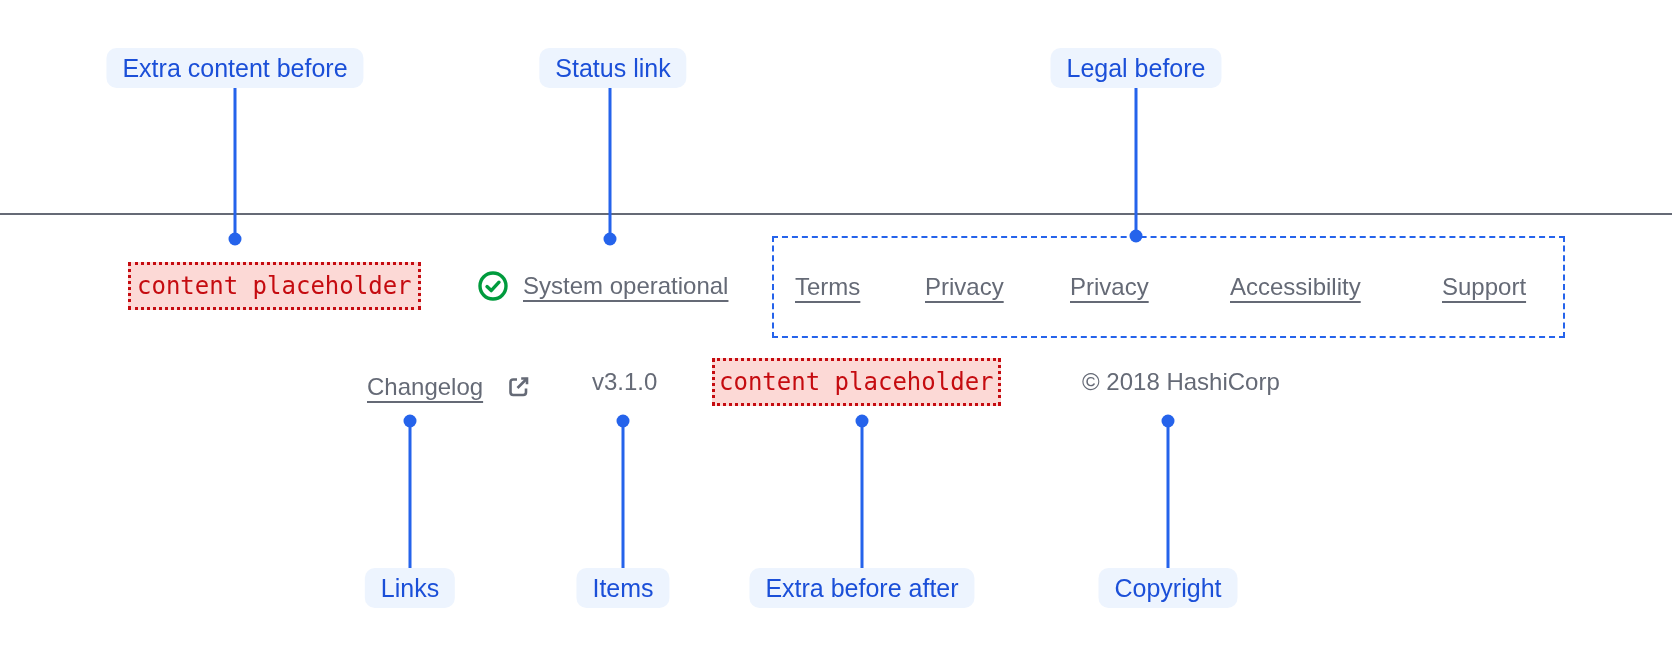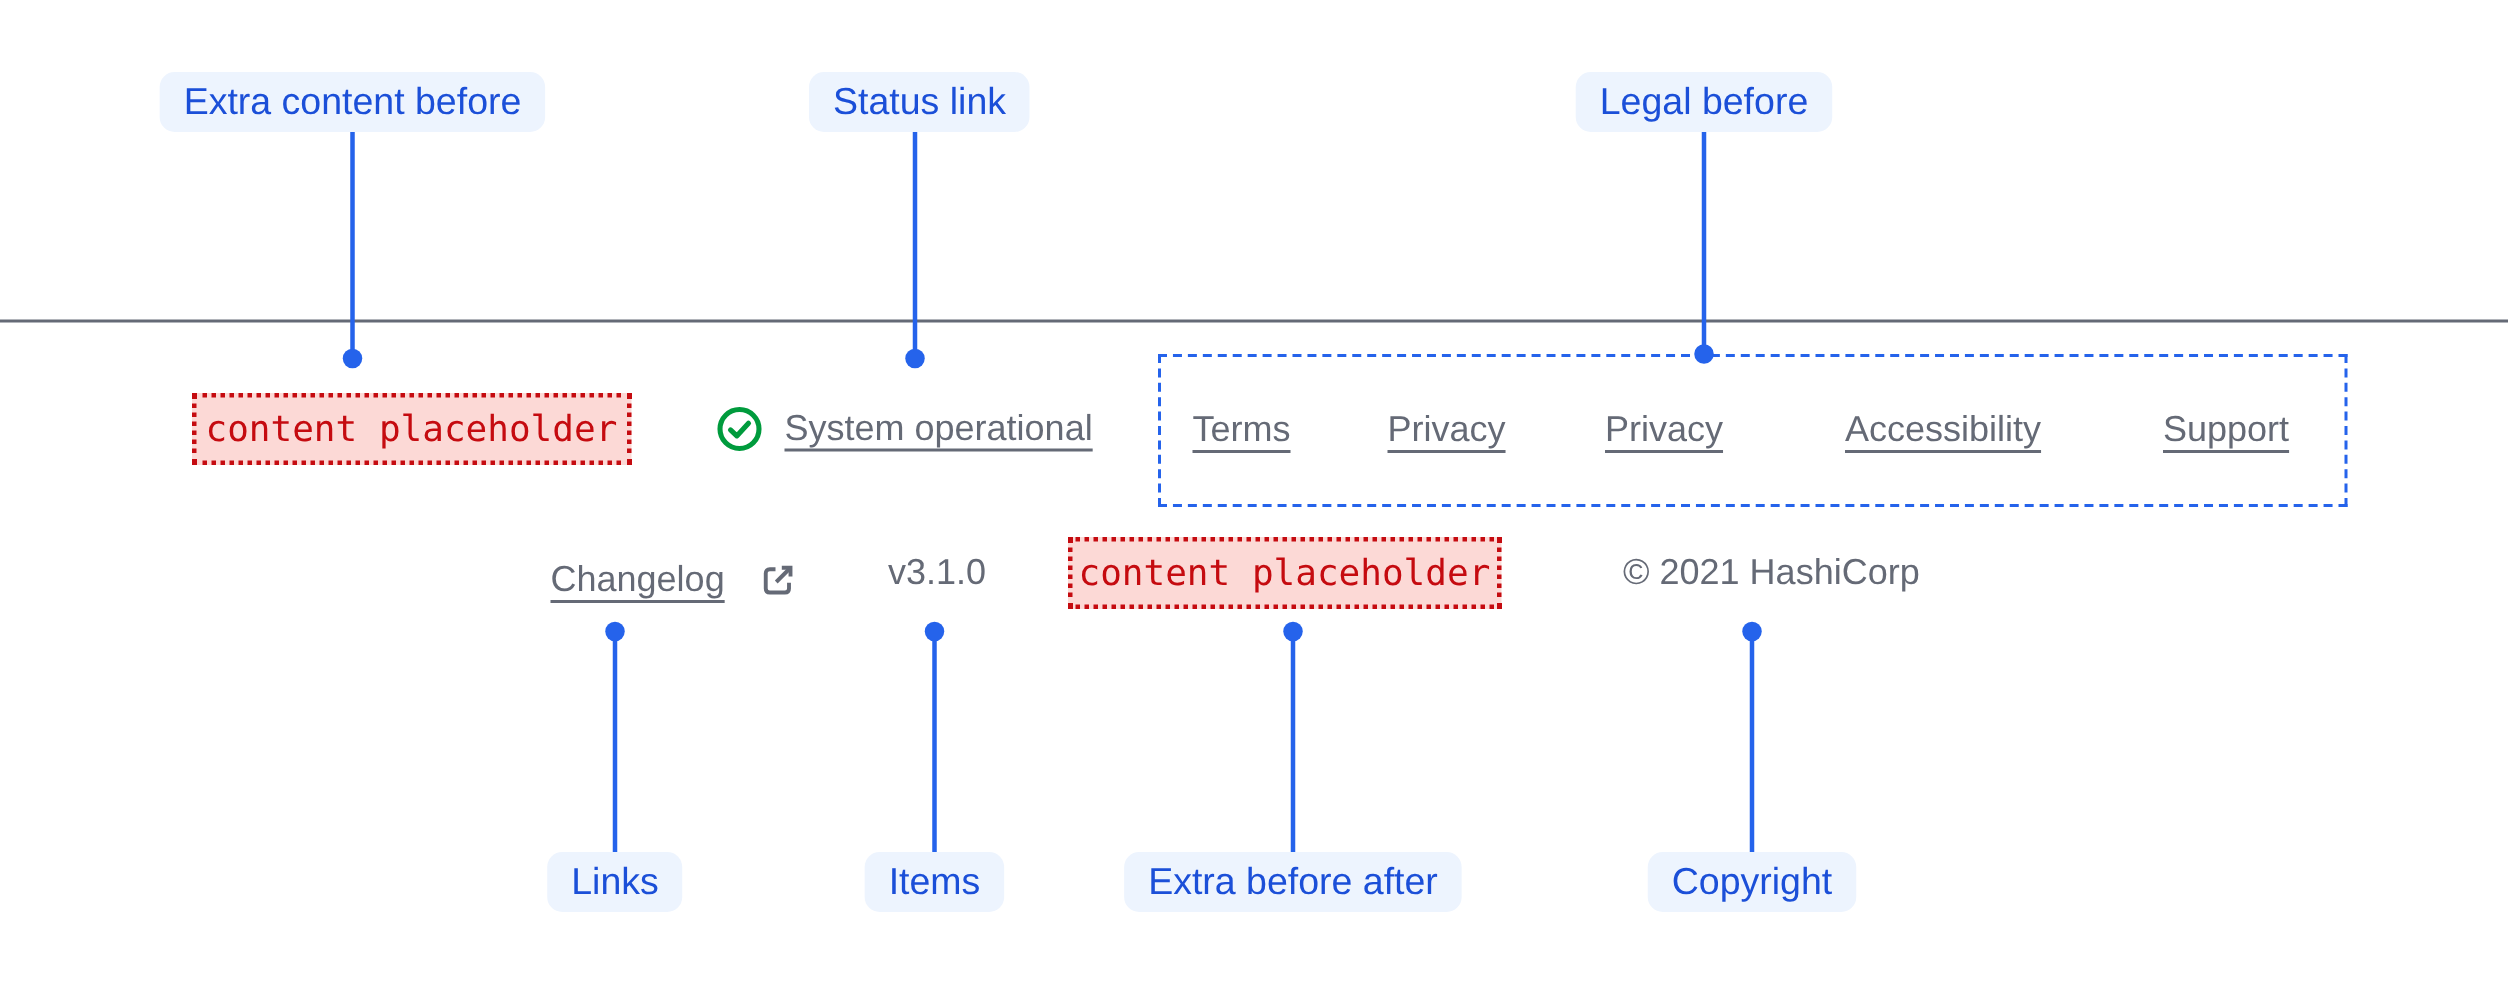--- a/index.html
+++ b/index.html
@@ -124,21 +124,21 @@
     </span>
   </div>
 
   <div class="row-group" style="left:592px;top:358px;">
     <span>v3.1.0</span>
   </div>
 
   <div class="placeholder" style="left:712px;top:358px;padding:0 4px;">content placeholder</div>
 
   <div class="row-group" style="left:1082px;top:358px;">
-    <span>© 2021 HashiCorp</span>
+    <span>© 2018 HashiCorp</span>
   </div>
 
   <div class="adot" style="left:410px;top:421px;"></div>
   <div class="aline" style="left:410px;top:421px;height:147px;"></div>
   <div class="badge" style="left:410px;top:568px;">Links</div>
 
   <div class="adot" style="left:623px;top:421px;"></div>
   <div class="aline" style="left:623px;top:421px;height:147px;"></div>
   <div class="badge" style="left:623px;top:568px;">Items</div>
 

